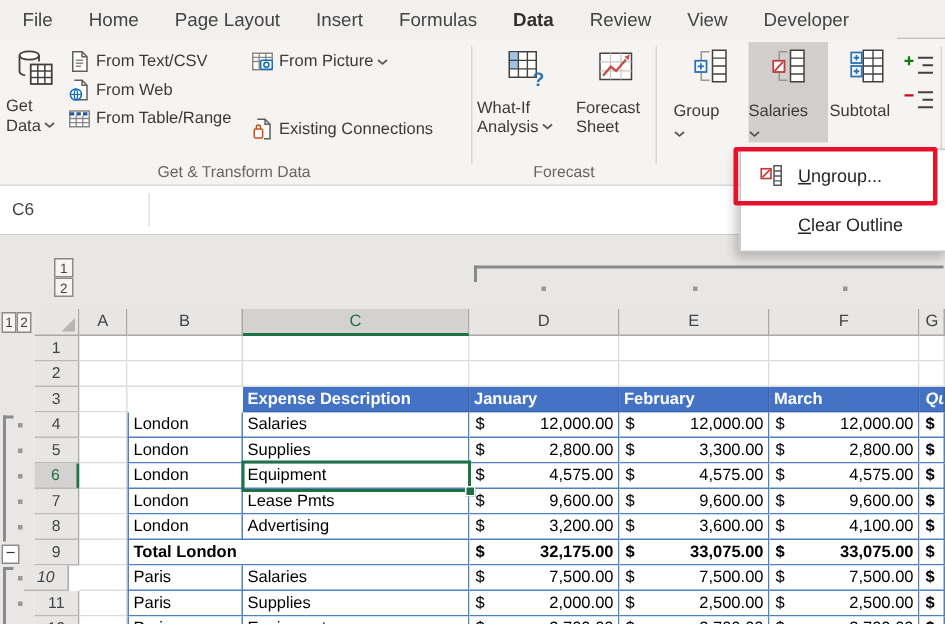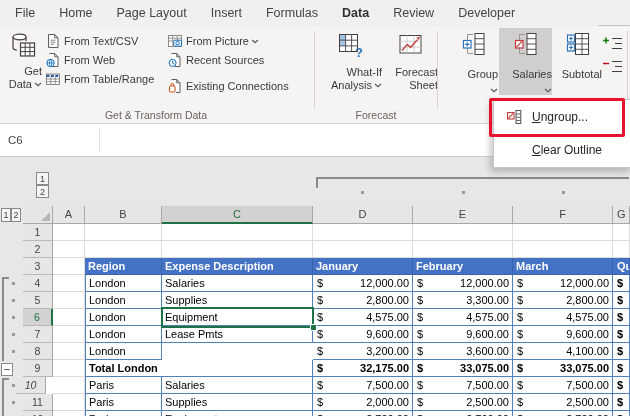--- a/index.html
+++ b/index.html
@@ -14,21 +14,21 @@
   
   .ribbon{position:absolute;top:27px;left:0;width:630px;height:96px;background:#f6f4f2;
           border-bottom:1px solid #d8d5d2}
   .vsep{position:absolute;top:4px;bottom:14px;width:1px;background:#d8d5d2}
   .glabel{position:absolute;bottom:2px;text-align:center;font-size:10.5px;color:#68655f;white-space:nowrap}
   .sbtn{position:absolute;display:flex;align-items:center;height:18px;font-size:11px;color:#3b3a39;white-space:nowrap;cursor:default}
   .sbtn svg{margin-right:3px;flex:none}
   .bigbtn{position:absolute;top:1px;height:67px;text-align:center;font-size:11px;color:#3b3a39;cursor:default}
   .bigbtn.pressed{background:#d1cfcd}
   .bicon{display:block;margin:4px auto 0}
-  .lab{position:absolute;left:0;right:0;height:13px;line-height:13px;text-align:right;white-space:nowrap}
+  .lab{position:absolute;left:0;right:0;height:13px;line-height:13px;text-align:left;white-space:nowrap}
   .chev{display:inline-block;margin-left:2px;vertical-align:1px}
   
   .menu{position:absolute;left:493px;top:99px;width:140px;height:69px;background:#fff;
         border:1px solid #c8c6c4;box-shadow:-3px 4px 7px rgba(0,0,0,.22);z-index:40;box-sizing:border-box}
   .mitem{height:33px;display:flex;align-items:center;font-size:12px;color:#262626;padding-left:12px}
   .mitem .mtext{margin-left:10px;white-space:nowrap}
   .mitem.noicon{padding-left:38px}
   .ul{text-decoration:underline}
   .redbox{position:absolute;left:489px;top:98px;width:130px;height:33px;border:3px solid #e8112d;
           border-radius:2px;z-index:50}
@@ -73,20 +73,21 @@
 <div class="app">
 
   <div class="tabbar">
     <div class="tab">File</div>
     <div class="tab">Home</div>
     <div class="tab">Page Layout</div>
     <div class="tab">Insert</div>
     <div class="tab">Formulas</div>
     <div class="tab active">Data</div>
     <div class="tab">Review</div>
+    <div class="tab">View</div>
     <div class="tab">Developer</div>
     <div class="tab-underline"></div>
   </div>
 
   <div class="ribbon">
 
     <div class="bigbtn" style="left:4px;width:38px">
       <svg class="bicon" width="27" height="27" viewBox="0 0 27 27">
         <ellipse cx="9.5" cy="5" rx="6.5" ry="2.8" fill="#fff" stroke="#44403e" stroke-width="1.2"></ellipse>
         <path d="M3 5v10.5c0 1.4 1.7 2.4 3.8 2.8M16 5v4" fill="none" stroke="#44403e" stroke-width="1.2"></path>
@@ -129,29 +130,20 @@
       <svg width="16" height="16" viewBox="0 0 16 16">
         <rect x="1.5" y="2.5" width="13" height="11" fill="#fff" stroke="#8a8886"></rect>
         <path d="M1.5 5.2h13M1.5 8h13M5.8 2.5v11M10.2 2.5v5" stroke="#8a8886" stroke-width=".9"></path>
         <rect x="6.8" y="7.2" width="7.7" height="6" rx="1" fill="#fff" stroke="#0f6cbd"></rect>
         <circle cx="10.6" cy="10.2" r="1.7" fill="#fff" stroke="#0f6cbd"></circle>
       </svg>
       <span>From Picture</span>
       <svg class="chev" width="8" height="5" viewBox="0 0 8 5">
           <path d="M1 1l3 2.6L7 1" fill="none" stroke="#5a5856" stroke-width="1.2"></path>
         </svg>
-    </div>
-    <div class="sbtn" style="left:167px;top:24px">
-      <svg width="16" height="16" viewBox="0 0 16 16">
-        <path d="M4.5 1.5h5.2l3.3 3.3v9.7H7.5" fill="#fff" stroke="#605d5a"></path>
-        <path d="M9.7 1.5v3.3H13" fill="none" stroke="#605d5a"></path>
-        <circle cx="5.6" cy="10.9" r="3.5" fill="#fff" stroke="#0f6cbd"></circle>
-        <path d="M5.6 8.8v2.3l1.6 1" fill="none" stroke="#0f6cbd"></path>
-      </svg>
-      <span>Recent Sources</span>
     </div>
     <div class="sbtn" style="left:167px;top:50px">
       <svg width="16" height="16" viewBox="0 0 16 16">
         <path d="M4.5 1.5h5.2l3.3 3.3v9.7H9" fill="#fff" stroke="#605d5a"></path>
         <path d="M9.7 1.5v3.3H13" fill="none" stroke="#605d5a"></path>
         <rect x="2.5" y="8" width="5.6" height="6" rx="1" fill="#fff" stroke="#ca5010"></rect>
         <path d="M3.9 8V6.8a1.4 1.4 0 012.8 0V8" fill="none" stroke="#ca5010"></path>
       </svg>
       <span>Existing Connections</span>
     </div>
@@ -296,26 +288,25 @@
       <div class="rowhdr" style="left: 23px; width: 30px; top: 35px;">2</div>
       <div class="cell plain" style="left: 53px; width: 32px; top: 35px;"></div>
       <div class="cell plain" style="left: 85px; width: 77px; top: 35px;"></div>
       <div class="cell plain" style="left: 162px; width: 151px; top: 35px;"></div>
       <div class="cell plain" style="left: 313px; width: 100px; top: 35px;"></div>
       <div class="cell plain" style="left: 413px; width: 100px; top: 35px;"></div>
       <div class="cell plain" style="left: 513px; width: 100px; top: 35px;"></div>
       <div class="cell plain" style="left: 613px; width: 17px; top: 35px;"></div>
       <div class="rowhdr" style="left: 23px; width: 30px; top: 52px;">3</div>
       <div class="cell plain" style="left: 53px; width: 32px; top: 52px;"></div>
-      <div class="cell hdrblue" style="left: 85px; width: 77px; top: 52px;">Region</div>
       <div class="cell hdrblue" style="left: 313px; width: 100px; top: 52px;">January</div>
       <div class="cell hdrblue" style="left: 162px; width: 151px; top: 52px;">Expense Description</div>
       <div class="cell hdrblue" style="left: 413px; width: 100px; top: 52px;">February</div>
       <div class="cell hdrblue" style="left: 513px; width: 100px; top: 52px;">March</div>
-      <div class="cell hdrblue" style="left: 613px; width: 17px; top: 52px; padding-left: 4px;">Qu</div>
+      <div class="cell hdrblue" style="left: 613px; width: 17px; top: 52px; padding-left: 4px; font-style: italic;">Qu</div>
       <div class="rowhdr" style="left: 23px; width: 30px; top: 69px;">4</div>
       <div class="cell plain" style="left: 53px; width: 32px; top: 69px;"></div>
       <div class="cell tbl bl" style="left: 85px; width: 77px; top: 69px;">London</div>
       <div class="cell tbl" style="left: 162px; width: 151px; top: 69px;">Salaries</div>
       <div class="cell tbl money" style="left: 313px; width: 100px; top: 69px;">
         <span>$</span>
         <span>12,000.00</span>
       </div>
       <div class="cell tbl money" style="left: 413px; width: 100px; top: 69px;">
         <span>$</span>
@@ -385,20 +376,21 @@
         <span>$</span>
         <span>9,600.00</span>
       </div>
       <div class="cell tbl money bold" style="left: 613px; width: 17px; top: 120px;">
         <span>$</span>
         <span></span>
       </div>
       <div class="rowhdr" style="left: 23px; width: 30px; top: 137px;">8</div>
       <div class="cell plain" style="left: 53px; width: 32px; top: 137px;"></div>
       <div class="cell tbl bl" style="left: 85px; width: 77px; top: 137px;">London</div>
+      <div class="cell tbl" style="left: 162px; width: 151px; top: 137px;">Advertising</div>
       <div class="cell tbl money" style="left: 313px; width: 100px; top: 137px;">
         <span>$</span>
         <span>3,200.00</span>
       </div>
       <div class="cell tbl money" style="left: 413px; width: 100px; top: 137px;">
         <span>$</span>
         <span>3,600.00</span>
       </div>
       <div class="cell tbl money" style="left: 513px; width: 100px; top: 137px;">
         <span>$</span>

